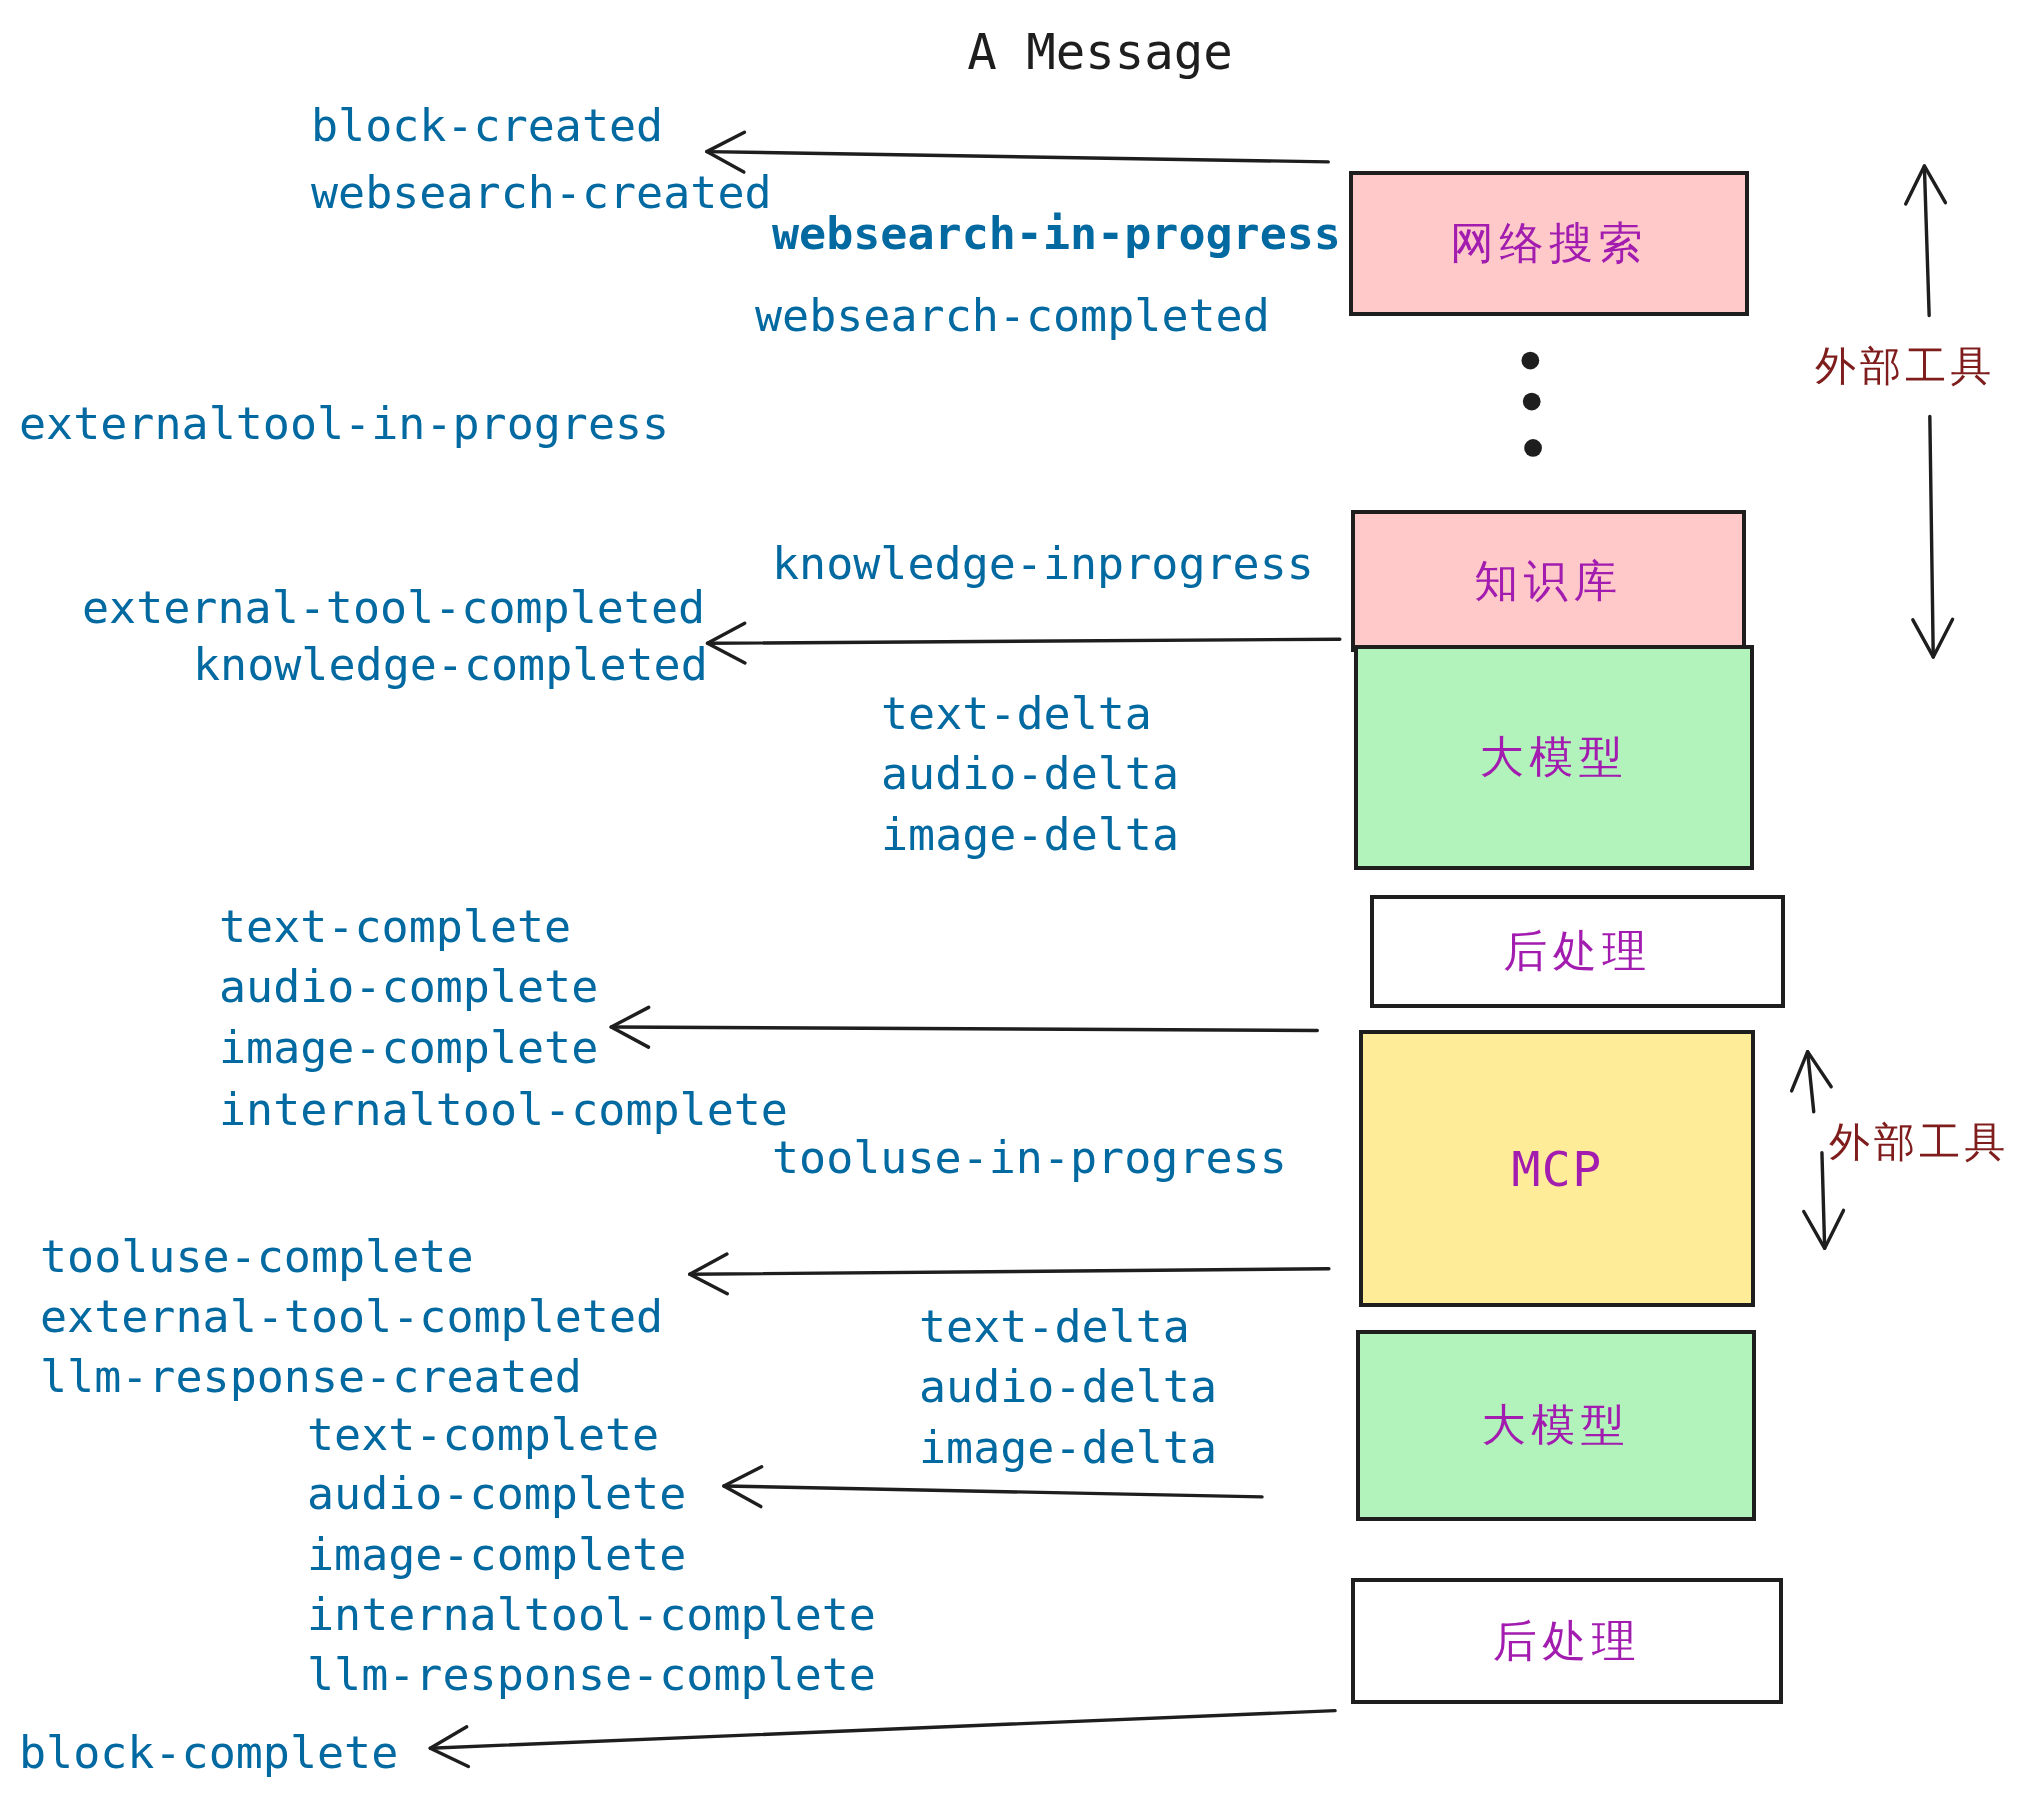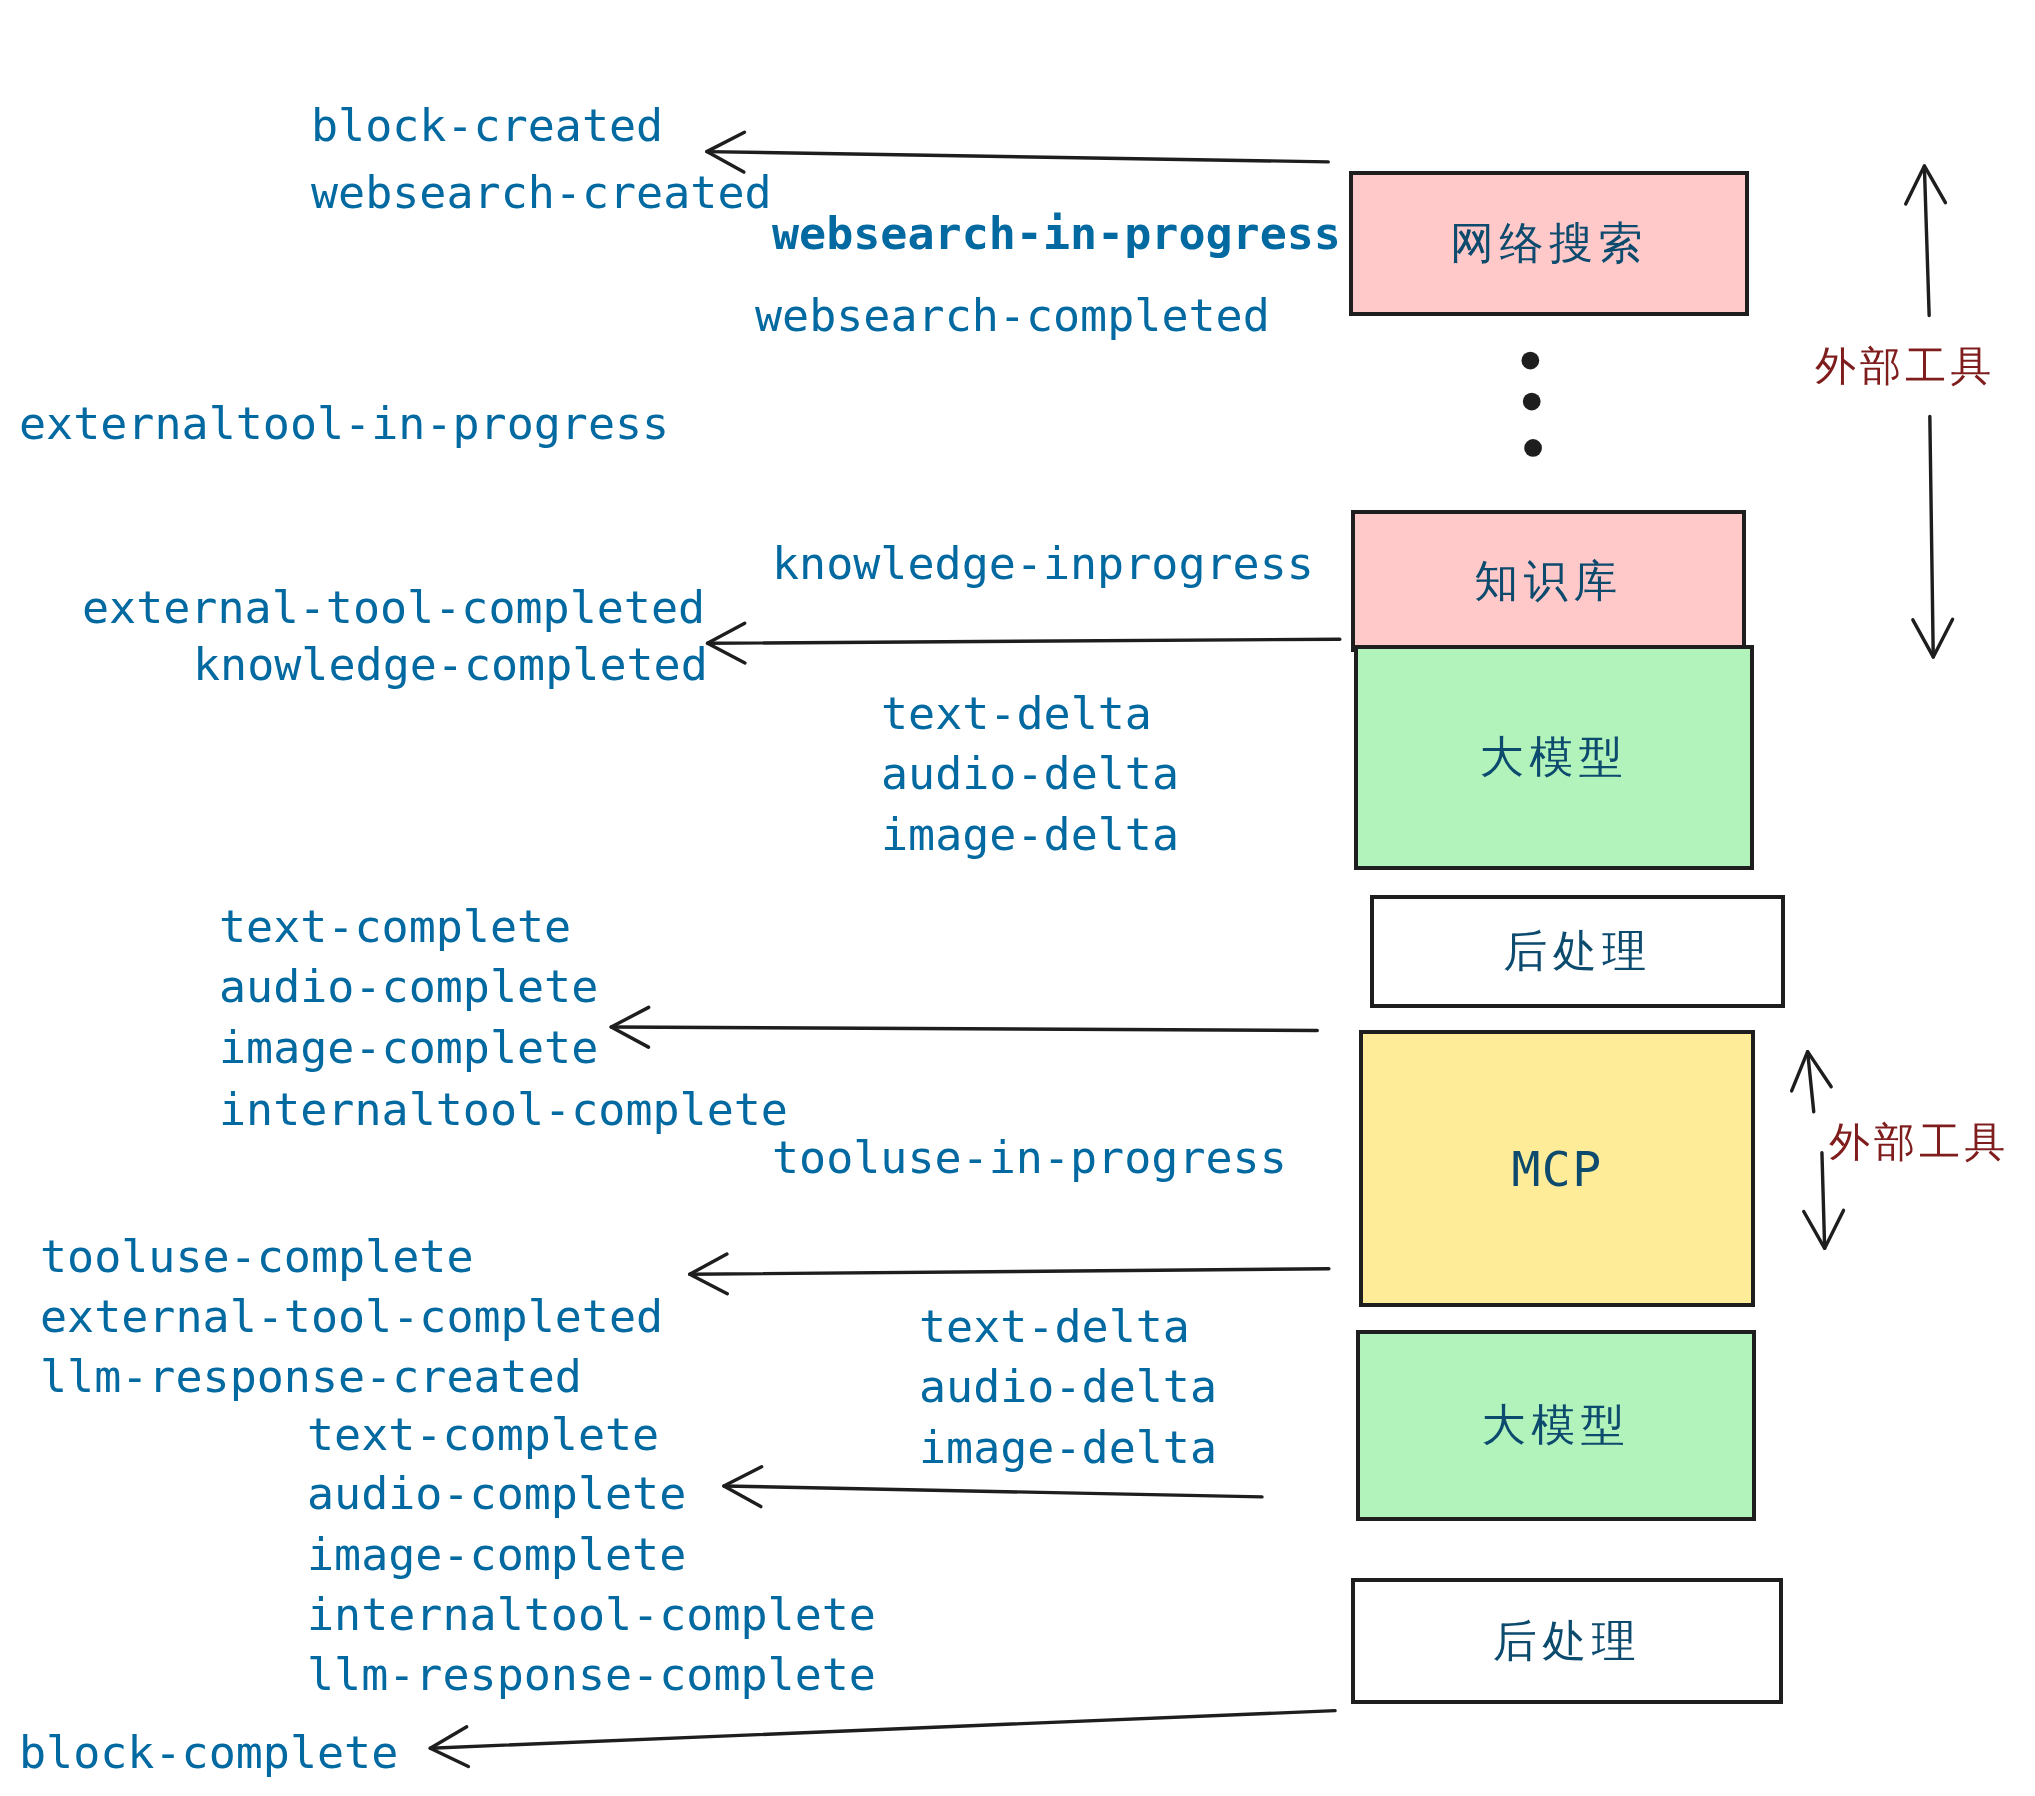--- a/index.html
+++ b/index.html
@@ -13,21 +13,21 @@
     font-family:"DejaVu Sans Mono",monospace;
   }
   .event{
     position:absolute;font-size:45px;line-height:1.05;white-space:nowrap;
     font-family:"DejaVu Sans Mono",monospace;color:#0369a1;
   }
   .box{
     position:absolute;box-sizing:border-box;border:4.1px solid #1e1e1e;
     display:flex;align-items:center;justify-content:center;
     font-family:"DejaVu Sans",sans-serif;font-size:44px;letter-spacing:5.5px;
-    color:#0c4a6e;white-space:nowrap;
+    color:#a21caf;white-space:nowrap;
   }
   .box.mono{font-family:"DejaVu Sans Mono",monospace;font-size:48px;letter-spacing:1.4px;}
   .side-label{
     position:absolute;font-family:"DejaVu Sans",sans-serif;font-size:41px;
     letter-spacing:4.1px;color:#7f1d1d;white-space:nowrap;
   }
   svg.arrow-layer{position:absolute;left:0;top:0;width:2035px;height:1796px;}
 </style>
 </head>
 <body>
@@ -94,14 +94,15 @@
       <div class="event" style="left: 307px; top: 1470px;">audio-complete</div>
       <div class="event" style="left: 307px; top: 1531px;">image-complete</div>
       <div class="event" style="left: 307px; top: 1591px;">internaltool-complete</div>
       <div class="event" style="left: 307px; top: 1651px;">llm-response-complete</div>
       <div class="event" style="left: 19px; top: 1729px;">block-complete</div>
     </div>
   <div id="side-labels-root">
       <div class="side-label" style="left: 1815px; top: 339px;">外部工具</div>
       <div class="side-label" style="left: 1829px; top: 1115px;">外部工具</div>
     </div>
+  <div class="title">A Message</div>
 </div>
 
 
 </body></html>

